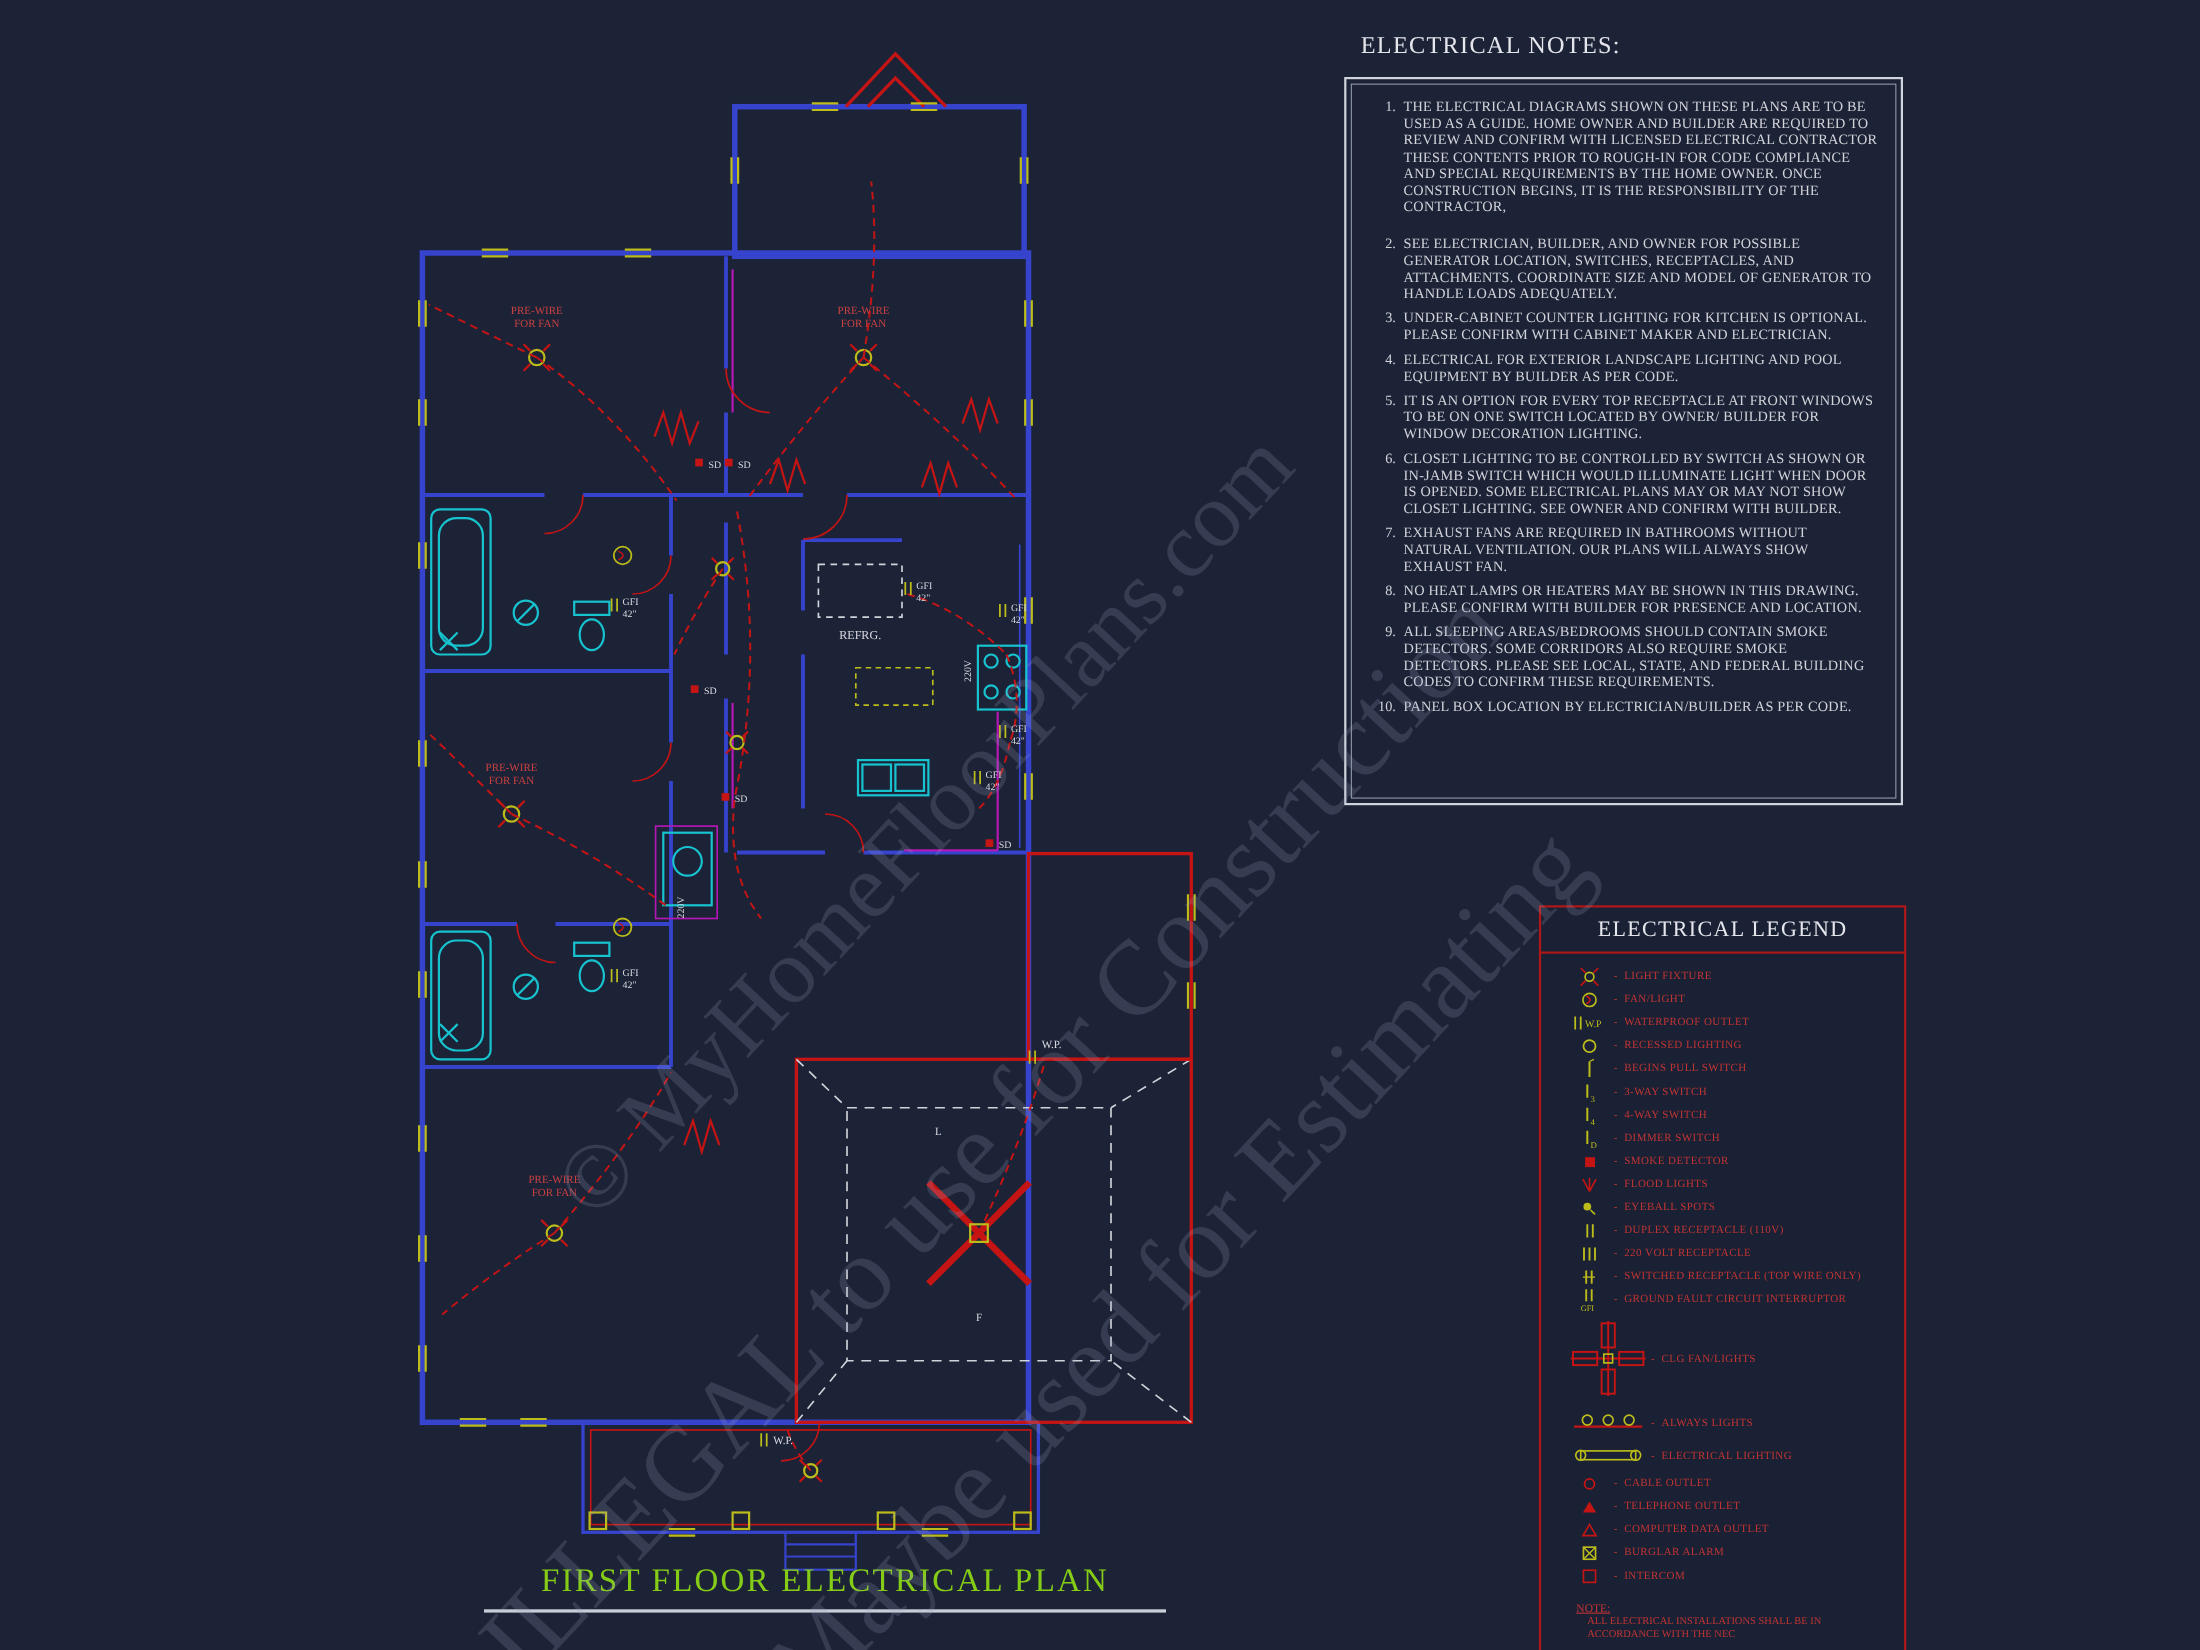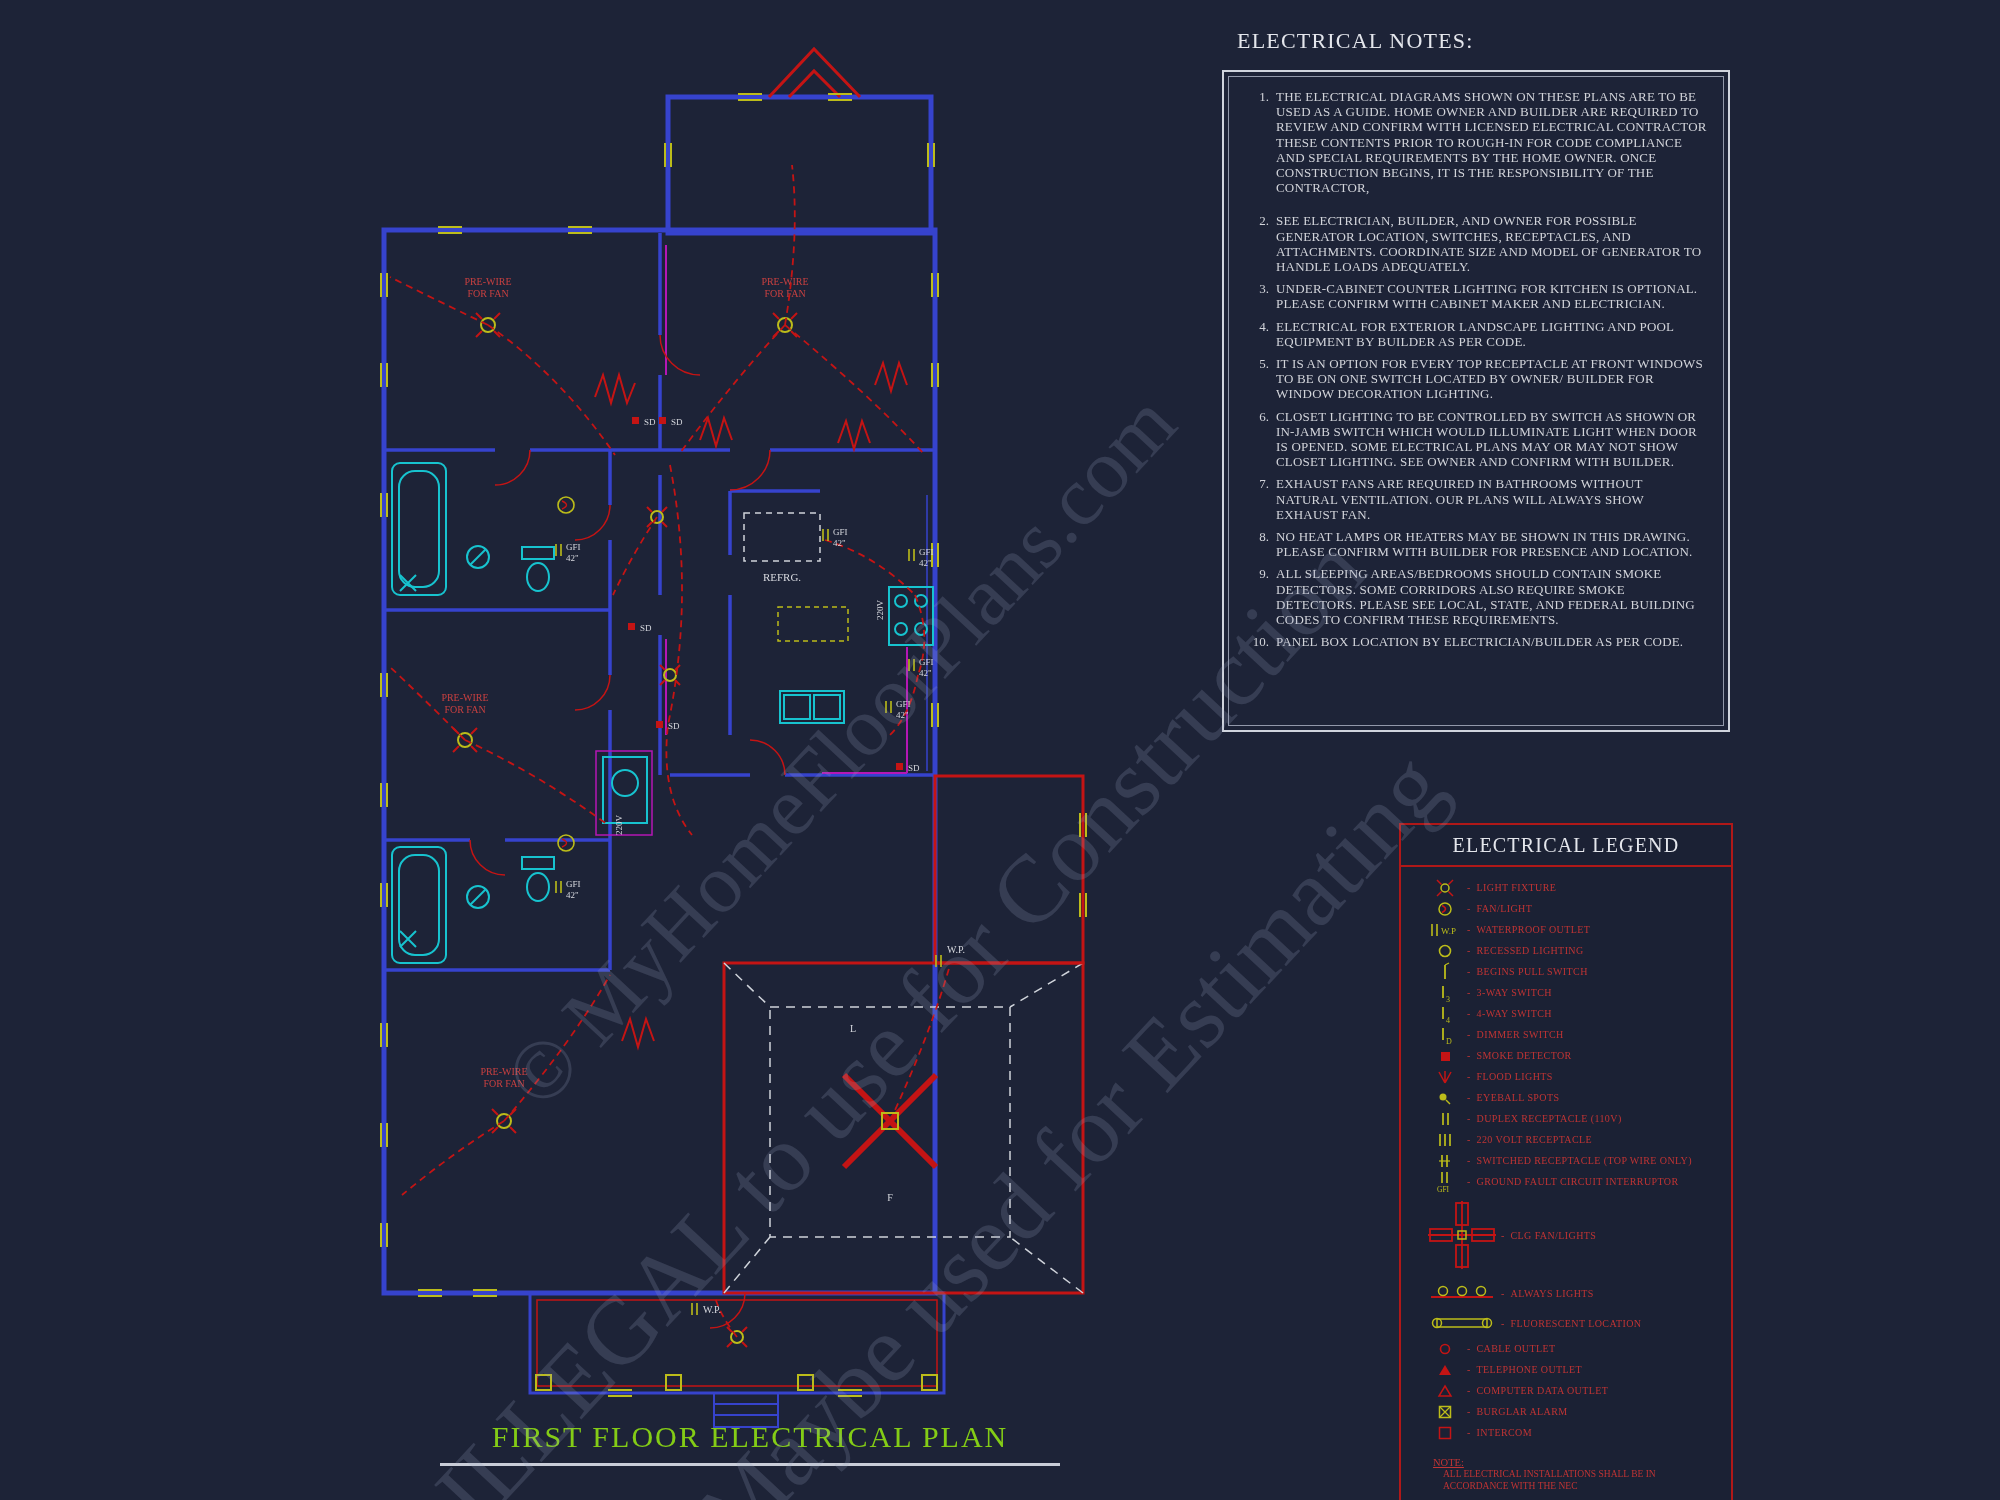--- a/index.html
+++ b/index.html
@@ -566,21 +566,21 @@
         <span class="lg-lbl">ALWAYS LIGHTS</span>
       </div>
     <div class="lg-row mid">
         <span class="lg-sym wide">
           <svg width="66" height="16">
             <rect x="8" y="4" width="50" height="8" fill="none" stroke="#bcbc1a" stroke-width="1.5"></rect>
             <circle cx="8" cy="8" r="4.5" fill="none" stroke="#bcbc1a" stroke-width="1.5"></circle>
             <circle cx="58" cy="8" r="4.5" fill="none" stroke="#bcbc1a" stroke-width="1.5"></circle>
           </svg>
         </span>
-        <span class="lg-lbl">FLUORESCENT LOCATION</span>
+        <span class="lg-lbl">ELECTRICAL LIGHTING</span>
       </div>
     <div class="lg-row">
         <span class="lg-sym">
           <svg width="16" height="16">
             <circle cx="8" cy="8" r="4.5" fill="none" stroke="#c41414" stroke-width="1.6"></circle>
           </svg>
         </span>
         <span class="lg-lbl">CABLE OUTLET</span>
       </div>
     <div class="lg-row">

